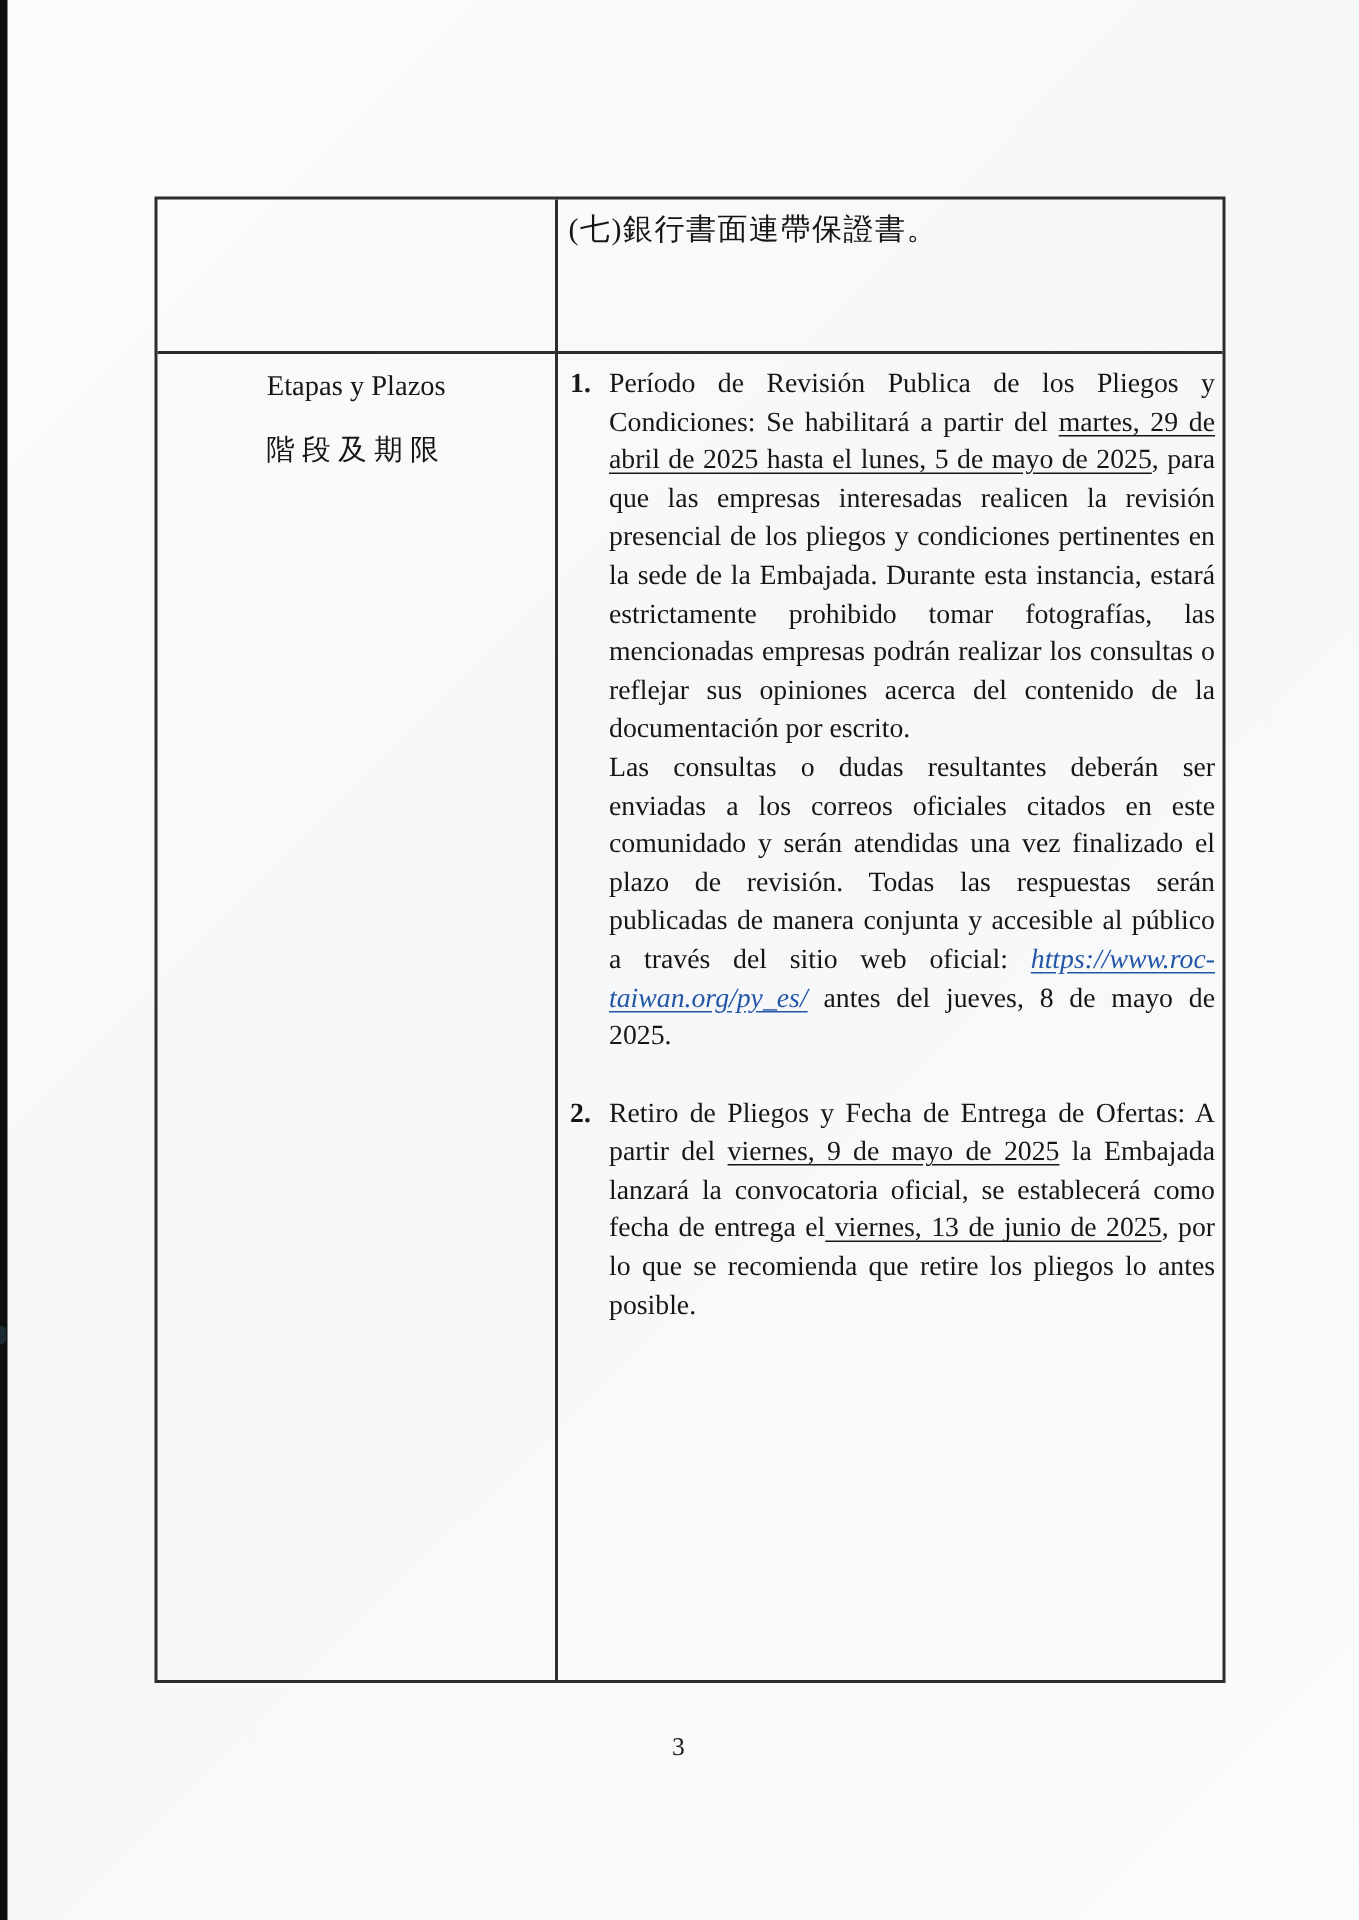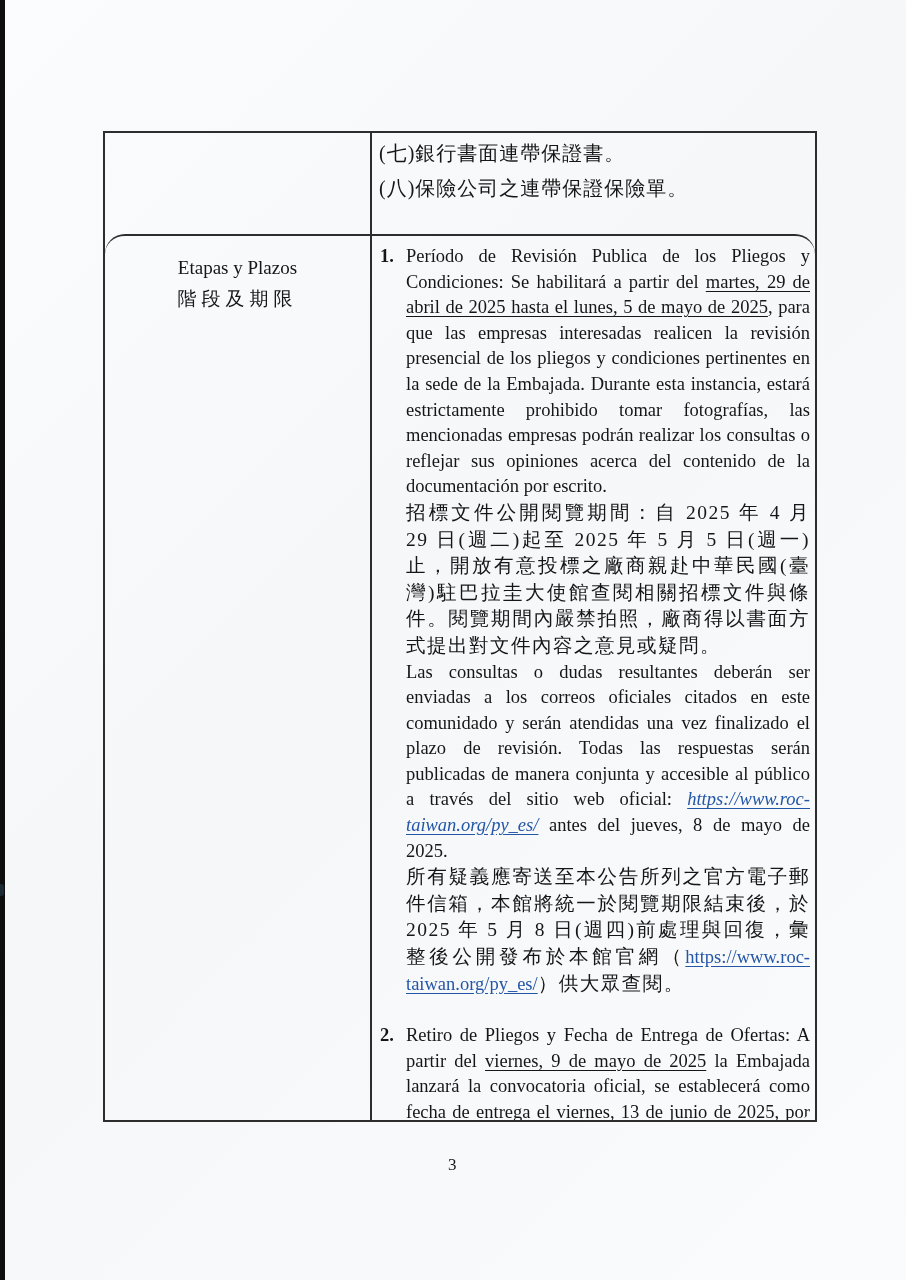--- a/index.html
+++ b/index.html
@@ -18,30 +18,30 @@
   .edge-speck {
     position: absolute; left: 0; top: 884px; width: 4px; height: 12px;
     background: #1c2b33; border-radius: 0 3px 3px 0;
   }
   .doc-table {
     position: absolute; left: 103px; top: 131px; width: 714px;
     border: 2px solid #2d2d2d;
     box-sizing: border-box;
     background: transparent;
   }
-  .trow { display: flex; box-sizing: border-box; border-radius: 20px; }
+  .trow { display: flex; box-sizing: border-box; }
   .trow-1 { height: 101px; }
   .trow-2 { height: 886px; border-top: 2px solid #2d2d2d; overflow: hidden; }
   .cell { box-sizing: border-box; }
   .cell-left { width: 265px; flex: 0 0 265px; }
   .cell-right { flex: 1 1 auto; border-left: 2px solid #2d2d2d; overflow: hidden; }
   .row1-right { padding: 3px 6px 0 7px; font-size: 20px; line-height: 35px; letter-spacing: 1px; }
-  .stage-label { padding-top: 17px; text-align: center; }
+  .stage-label { padding-top: 7px; text-align: center; }
   .stage-es { font-size: 19px; line-height: 30px; }
-  .stage-zh { font-size: 19px; line-height: 31px; letter-spacing: 5px; }
+  .stage-zh { font-size: 19px; line-height: 31px; letter-spacing: 5px; margin-top: 12px; }
   .row2-right { padding: 8px 5px 0 8px; }
   .item { display: flex; align-items: flex-start; }
   .item + .item { margin-top: 26px; }
   .item-num { flex: 0 0 26px; font-weight: bold; font-size: 18.5px; line-height: 25.6px; }
   .item-body { flex: 1 1 auto; min-width: 0; }
   .para {
     margin: 0; text-align: justify;
     font-size: 18.5px; line-height: 25.6px;
   }
   .seg.b { font-weight: normal; }
@@ -62,38 +62,35 @@
 <body style="--link-color: #2456a8;">
 
 <div class="edge-strip"></div>
 <div class="edge-speck"></div>
 
 <div class="doc-table">
   <div class="trow trow-1">
     <div class="cell cell-left"></div>
     <div class="cell cell-right row1-right">
       <div>(七)銀行書面連帶保證書。</div>
-      <div>(八)保險公司之連帶保證保險單。</div>
     </div>
   </div>
   <div class="trow trow-2">
     <div class="cell cell-left">
       <div class="stage-label">
         <div class="stage-es">Etapas y Plazos</div>
         <div class="stage-zh">階段及期限</div>
       </div>
     </div>
     <div class="cell cell-right row2-right">
         <div class="item">
           <span class="item-num">1.</span>
           <div class="item-body">
             <p class="para"><span class="seg b">Período de Revisión Publica de los Pliegos y Condiciones: </span><span class="seg">Se habilitará a partir del </span><span class="seg u">martes, 29 de abril de 2025 hasta el lunes, 5 de mayo de 2025</span><span class="seg">, para que las empresas interesadas realicen la revisión presencial de los pliegos y condiciones pertinentes en la sede de la Embajada. Durante esta instancia, estará estrictamente prohibido tomar fotografías, las mencionadas empresas podrán realizar los consultas o reflejar sus opiniones acerca del contenido de la documentación por escrito.</span></p>
-            <p class="para"><span class="seg cjk">招標文件公開閱覽期間：自 2025 年 4 月 29 日(週二)起至 2025 年 5 月 5 日(週一)止，開放有意投標之廠商親赴中華民國(臺灣)駐巴拉圭大使館查閱相關招標文件與條件。閱覽期間內嚴禁拍照，廠商得以書面方式提出對文件內容之意見或疑問。</span></p>
             <p class="para"><span class="seg">Las consultas o dudas resultantes deberán ser enviadas a los correos oficiales citados en este comunidado y serán atendidas una vez finalizado el plazo de revisión. Todas las respuestas serán publicadas de manera conjunta y accesible al público a través del sitio web oficial: </span><a class="seg link i">https://www.roc-taiwan.org/py_es/</a><span class="seg"> antes del jueves, 8 de mayo de 2025.</span></p>
-            <p class="para"><span class="seg cjk">所有疑義應寄送至本公告所列之官方電子郵件信箱，本館將統一於閱覽期限結束後，於 2025 年 5 月 8 日(週四)前處理與回復，彙整後公開發布於本館官網（</span><a class="seg link">https://www.roc-taiwan.org/py_es/</a><span class="seg cjk">）供大眾查閱。</span></p>
           </div>
         </div>
         <div class="item">
           <span class="item-num">2.</span>
           <div class="item-body">
             <p class="para"><span class="seg b">Retiro de Pliegos y Fecha de Entrega de Ofertas:</span><span class="seg"> A partir del </span><span class="seg u">viernes, 9 de mayo de 2025</span><span class="seg"> la Embajada lanzará la convocatoria oficial, se establecerá como fecha de entrega el</span><span class="seg u"> viernes, 13 de junio de 2025</span><span class="seg">, por lo que se recomienda que retire los pliegos lo antes posible.</span></p>
           </div>
         </div>
       </div>
   </div>

